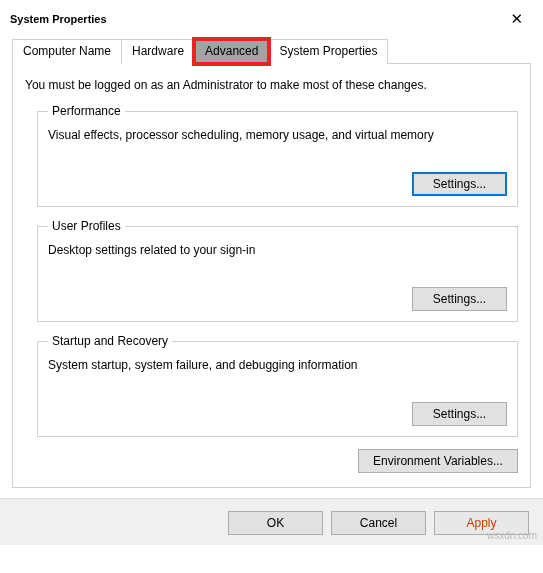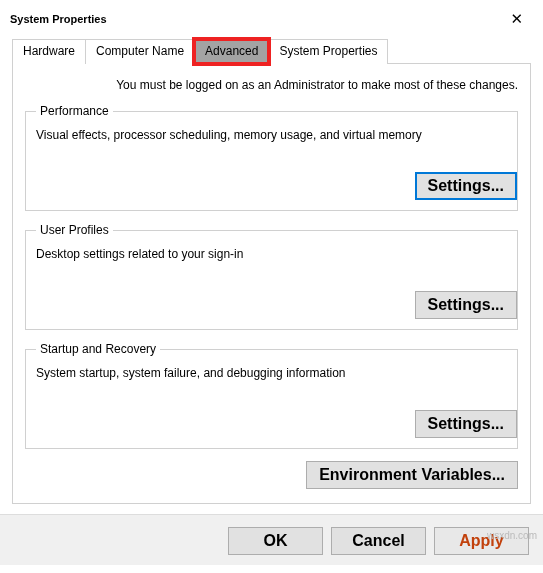--- a/index.html
+++ b/index.html
@@ -60,48 +60,46 @@
     .tabpanel {
       margin: 0 12px;
       border: 1px solid #d0d0d0;
       background: #fff;
       padding: 14px 12px 14px 12px;
       position: relative;
       z-index: 1;
     }
     .intro {
       margin-bottom: 12px;
-      text-align: right;
     }
     fieldset.group {
       border: 1px solid #d0d0d0;
-      margin: 0 0 12px 0;
-      padding: 6px 0 10px 10px;
+      margin: 0 0 12px 12px;
+      padding: 6px 10px 10px 10px;
       position: relative;
     }
     fieldset.group legend {
       padding: 0 4px;
       font-size: 12px;
     }
     .group-desc {
       margin: 4px 0 30px 0;
     }
     .group-btn-row {
       display: flex;
       justify-content: flex-end;
     }
     .btn {
       min-width: 95px;
       padding: 4px 12px;
       background: #e1e1e1;
       border: 1px solid #adadad;
       font-family: inherit;
-      font-size: 16px;
+      font-size: 12px;
       cursor: default;
-      font-weight: bold;
     }
     .btn.focused {
       border: 2px solid #0078d7;
       padding: 3px 11px;
     }
     .btn.disabled {
       color: #c2410c;
       background: #e8e8e8;
     }
     .env-row {
@@ -133,22 +131,22 @@
   </style>
 </head>
 <body>
 
 <div class="titlebar">
   <span class="titlebar-title">System Properties</span>
   <span class="close-icon">✕</span>
 </div>
 
 <div class="tabstrip">
+  <div class="tab"><span>Computer Name</span></div>
   <div class="tab"><span>Hardware</span></div>
-  <div class="tab"><span>Computer Name</span></div>
   <div class="tab active highlighted"><span>Advanced</span></div>
   <div class="tab"><span>System Properties</span></div>
 </div>
 
 <div class="tabpanel">
   <div class="intro">You must be logged on as an Administrator to make most of these changes.</div>
 
   <fieldset class="group">
     <legend>Performance</legend>
     <div class="group-desc">Visual effects, processor scheduling, memory usage, and virtual memory</div>

